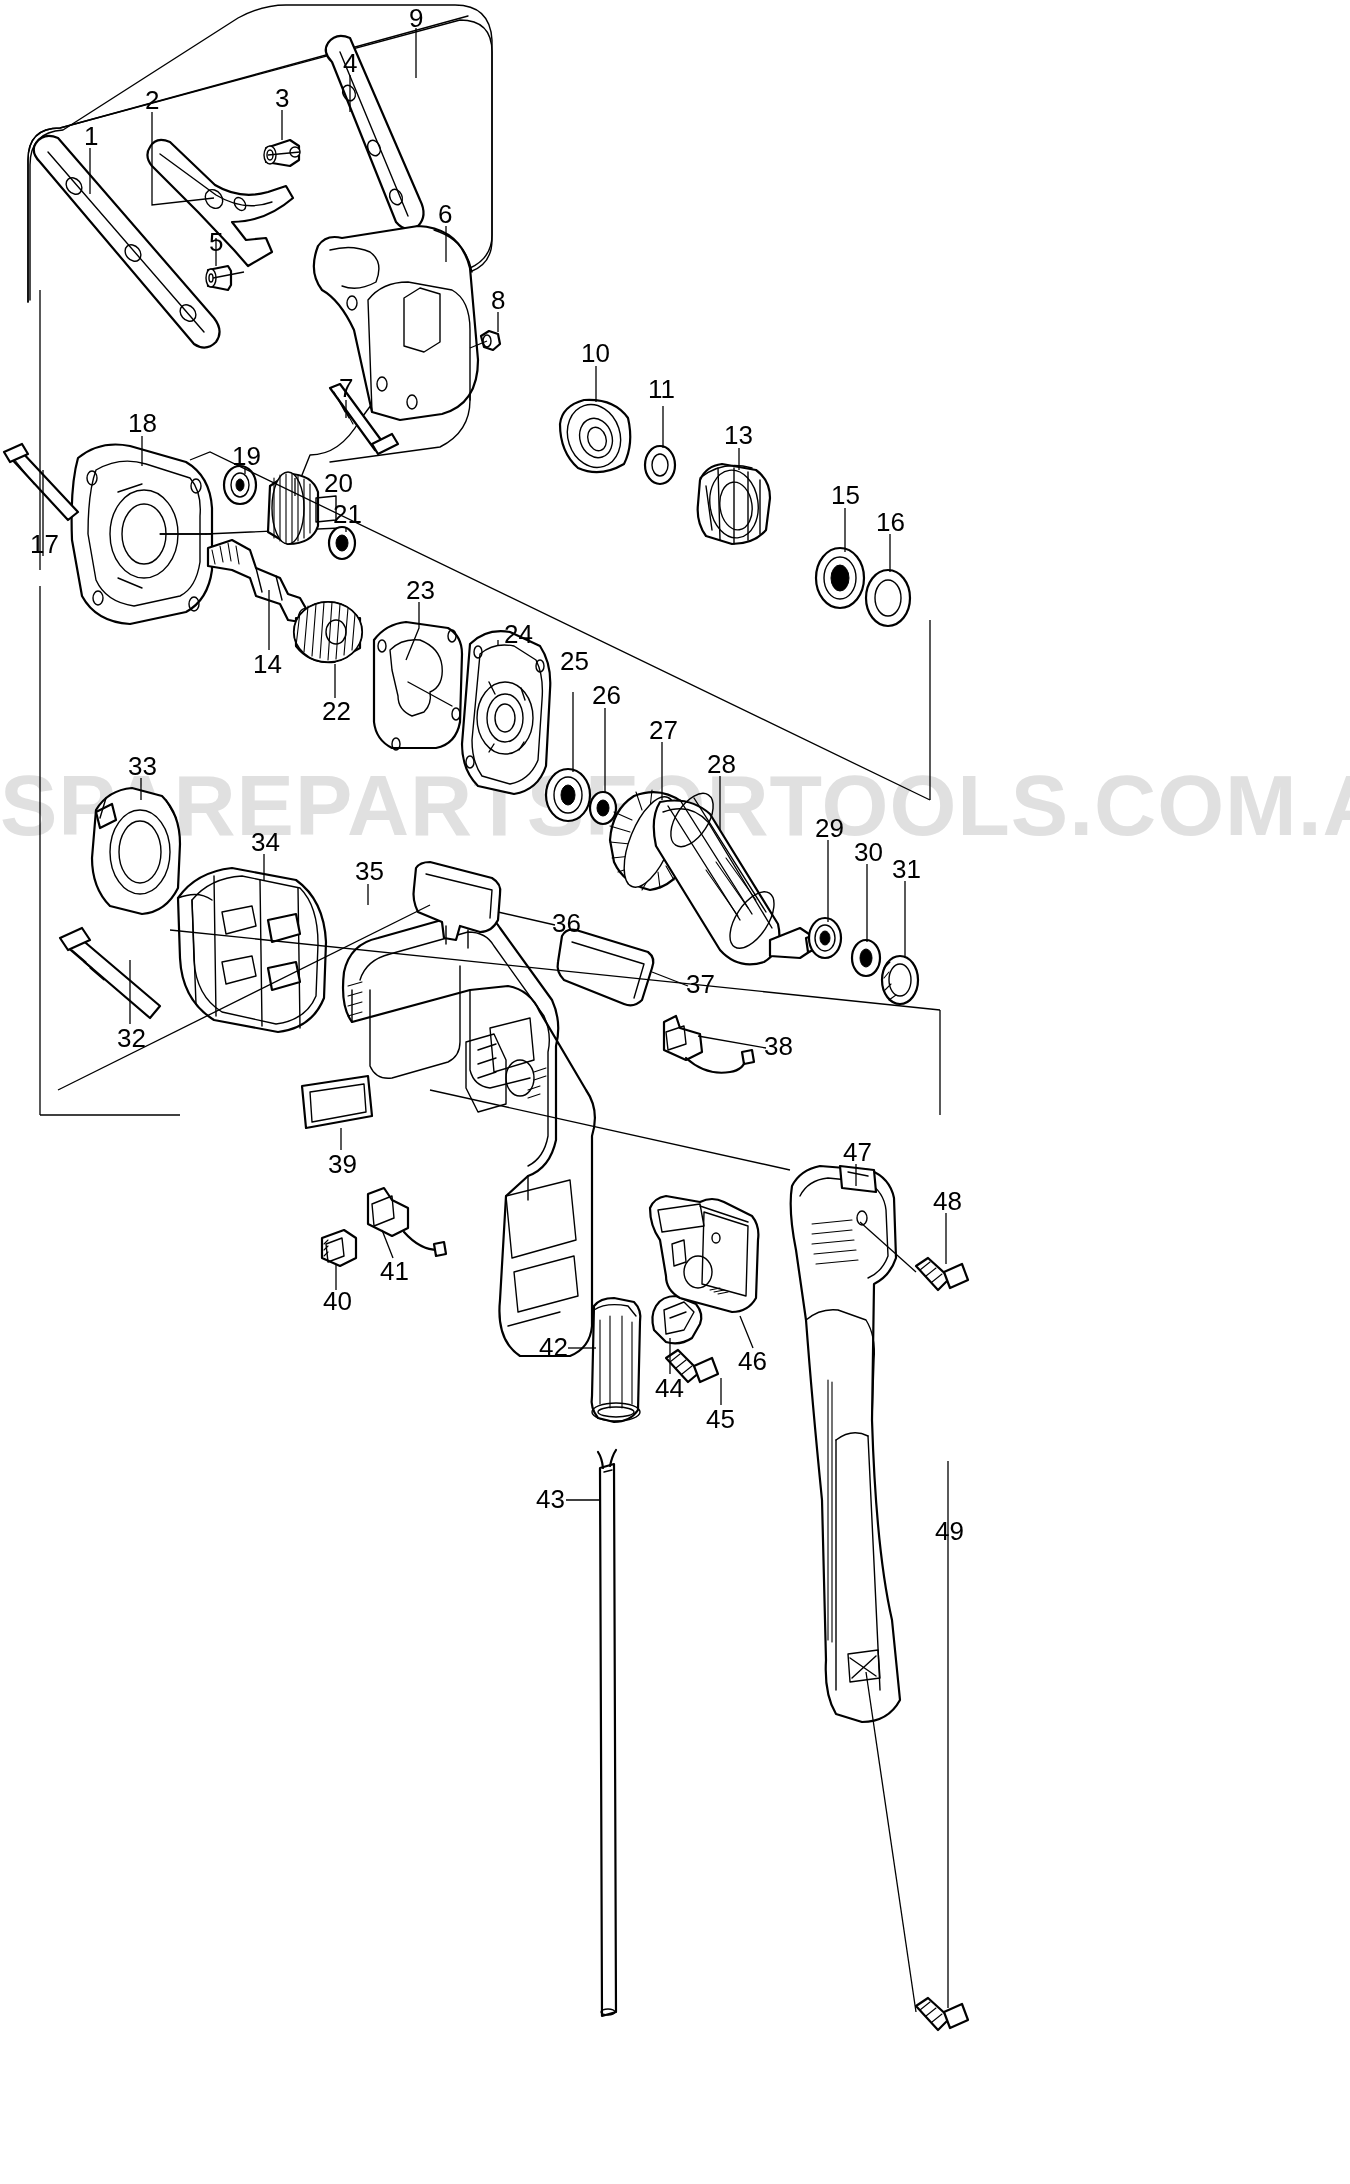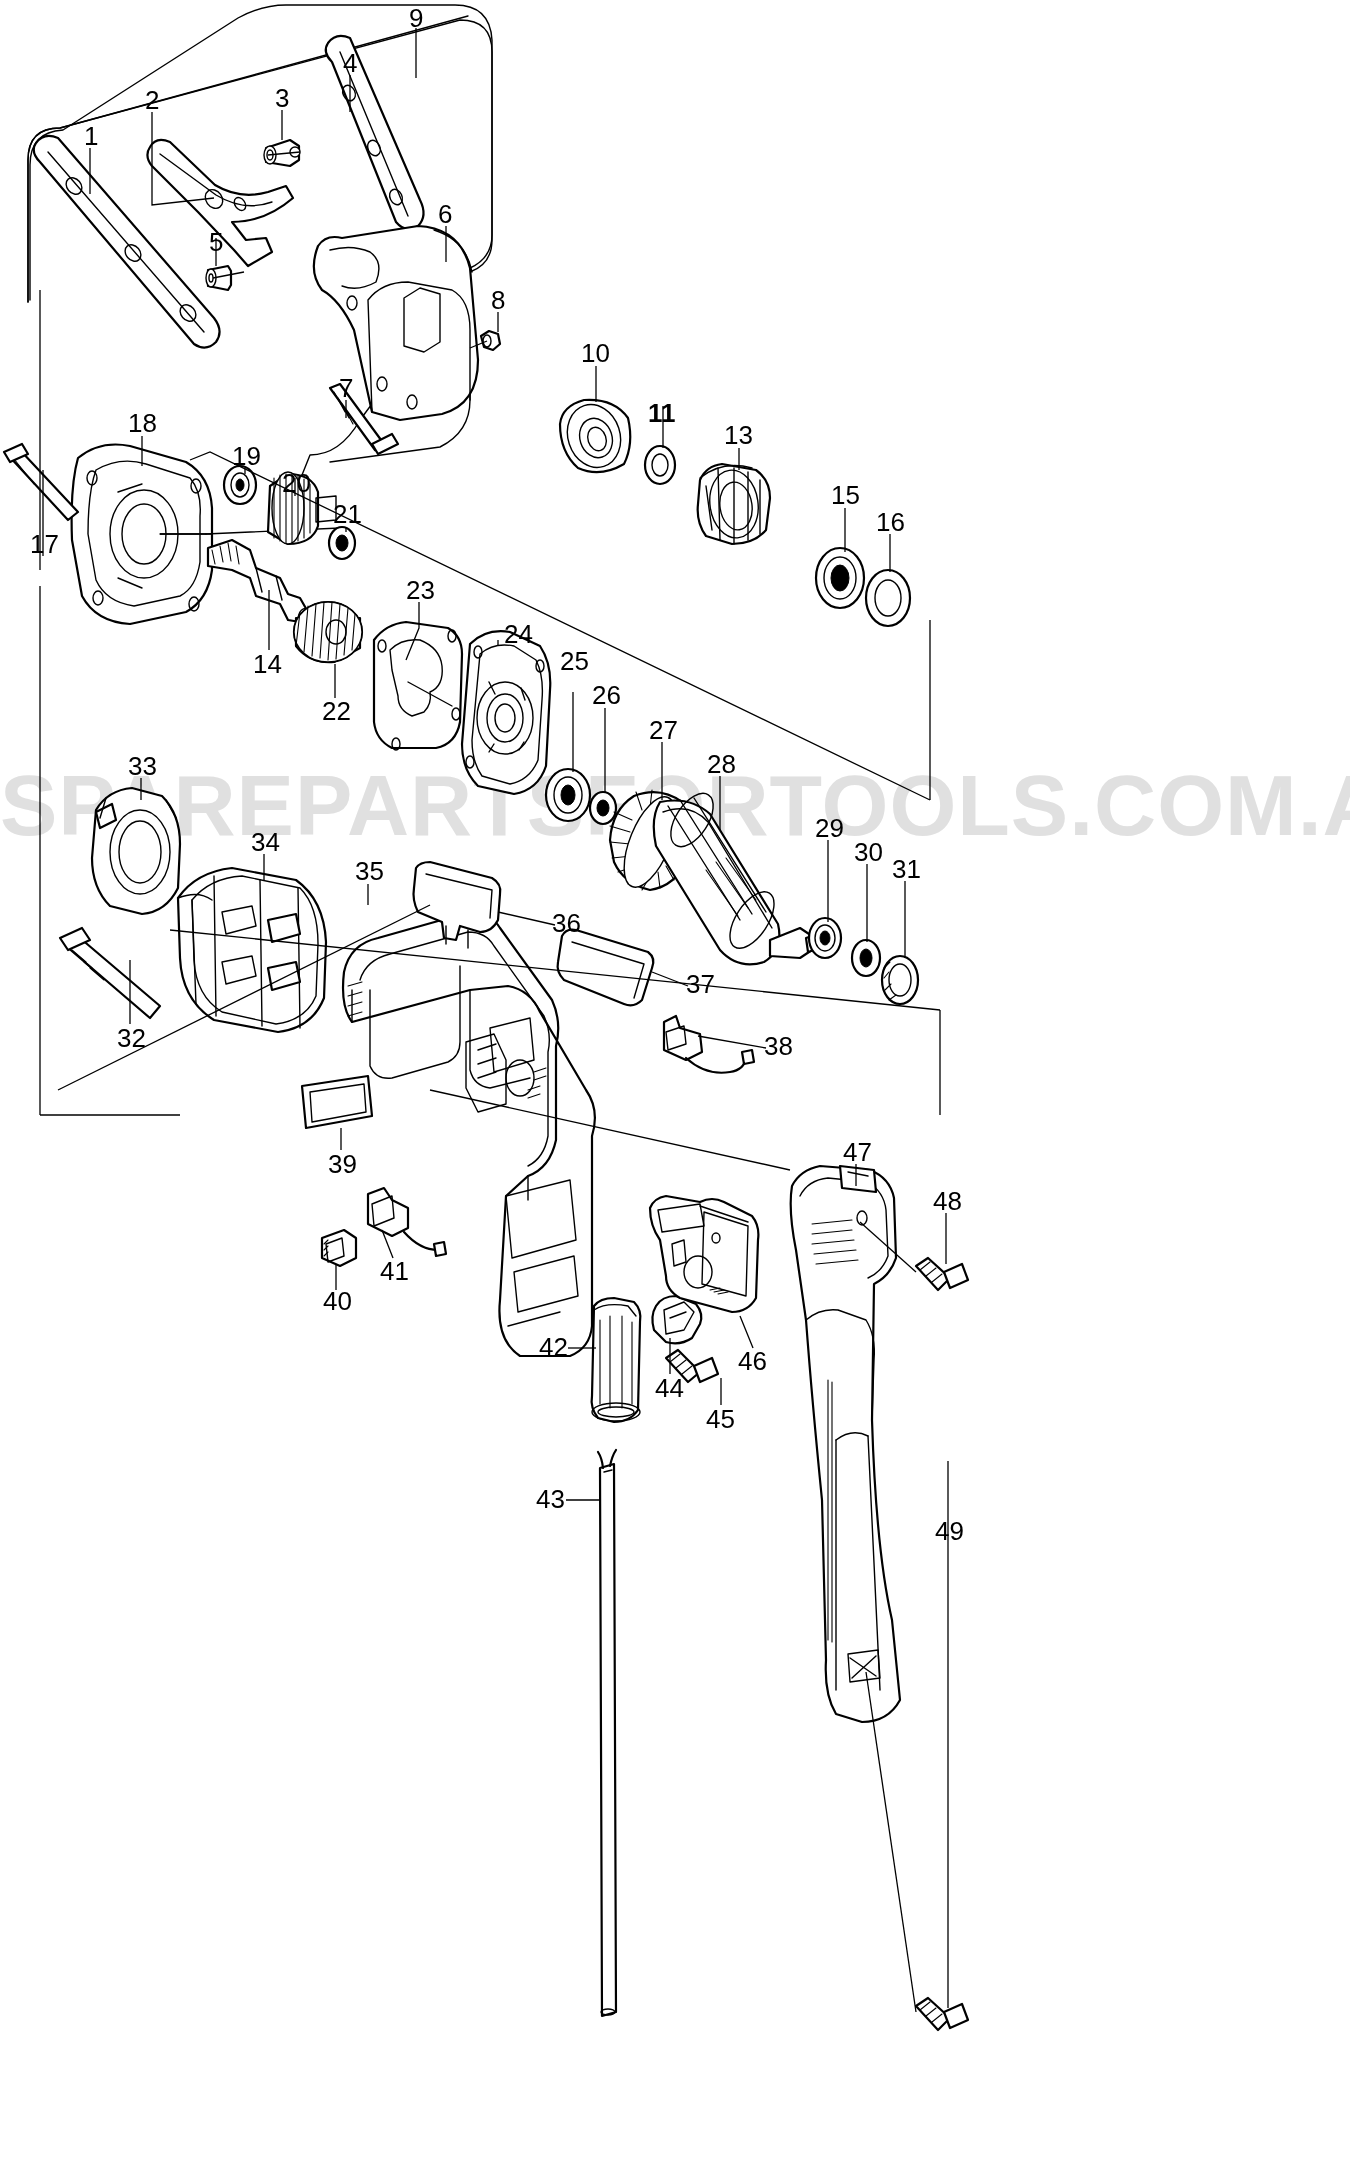--- a/index.html
+++ b/index.html
@@ -518,29 +518,29 @@
   <div class="lbl" style="left:84px;top:123px;">1</div>
   <div class="lbl" style="left:145px;top:87px;">2</div>
   <div class="lbl" style="left:275px;top:85px;">3</div>
   <div class="lbl" style="left:343px;top:50px;">4</div>
   <div class="lbl" style="left:209px;top:229px;">5</div>
   <div class="lbl" style="left:438px;top:201px;">6</div>
   <div class="lbl" style="left:339px;top:375px;">7</div>
   <div class="lbl" style="left:491px;top:287px;">8</div>
   <div class="lbl" style="left:409px;top:5px;">9</div>
   <div class="lbl" style="left:581px;top:340px;">10</div>
-  <div class="lbl" style="left:648px;top:400px;font-weight:bold;">11</div>
+  <div class="lbl" style="left:648px;top:376px;">11</div>
   <div class="lbl" style="left:724px;top:422px;">13</div>
   <div class="lbl" style="left:253px;top:651px;">14</div>
   <div class="lbl" style="left:831px;top:482px;">15</div>
   <div class="lbl" style="left:876px;top:509px;">16</div>
   <div class="lbl" style="left:30px;top:531px;">17</div>
   <div class="lbl" style="left:128px;top:410px;">18</div>
   <div class="lbl" style="left:232px;top:443px;">19</div>
-  <div class="lbl" style="left:282px;top:470px;">20</div>
+  <div class="lbl" style="left:288px;top:470px;padding-left:36px;">20</div>
   <div class="lbl" style="left:333px;top:501px;">21</div>
   <div class="lbl" style="left:322px;top:698px;">22</div>
   <div class="lbl" style="left:406px;top:577px;">23</div>
   <div class="lbl" style="left:504px;top:621px;">24</div>
   <div class="lbl" style="left:560px;top:648px;">25</div>
   <div class="lbl" style="left:592px;top:682px;">26</div>
   <div class="lbl" style="left:649px;top:717px;">27</div>
   <div class="lbl" style="left:707px;top:751px;">28</div>
   <div class="lbl" style="left:815px;top:815px;">29</div>
   <div class="lbl" style="left:854px;top:839px;">30</div>

